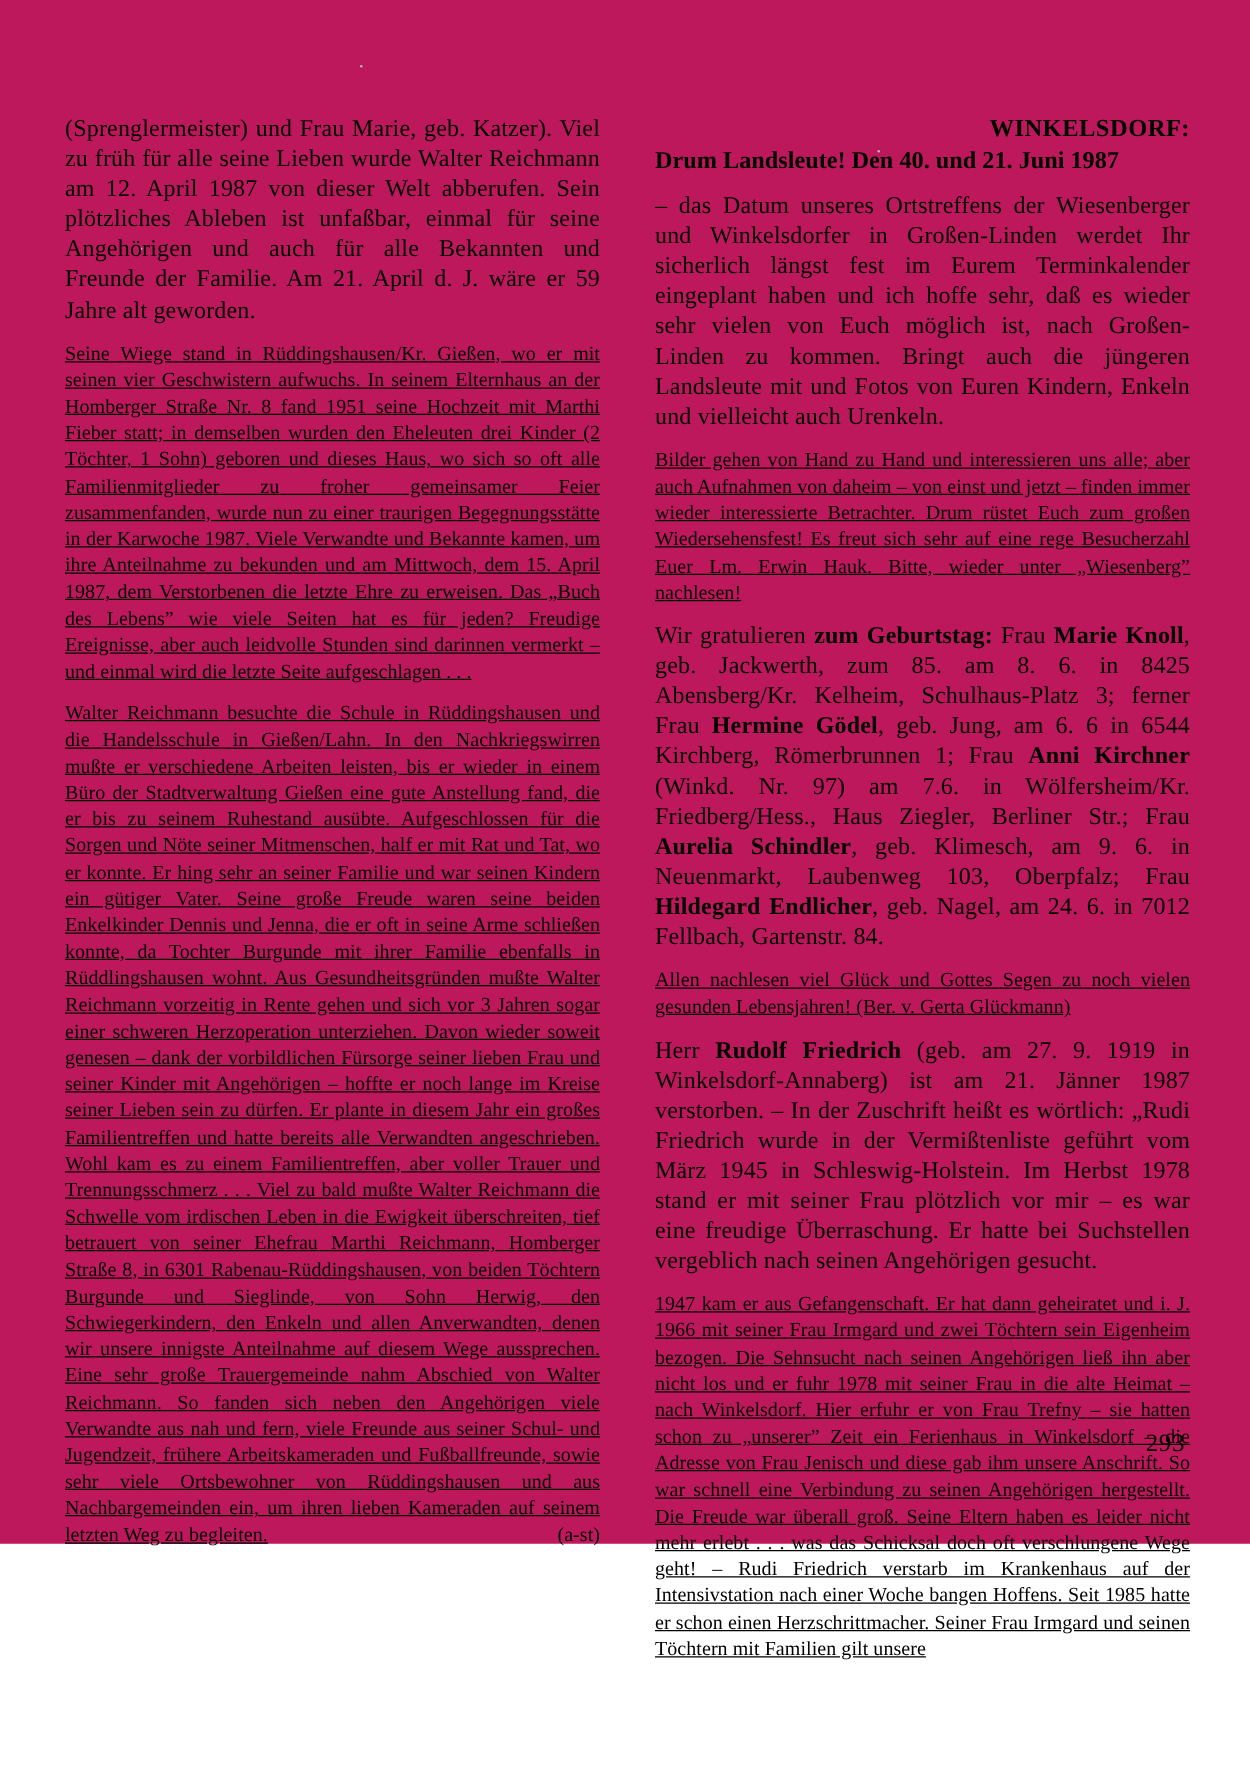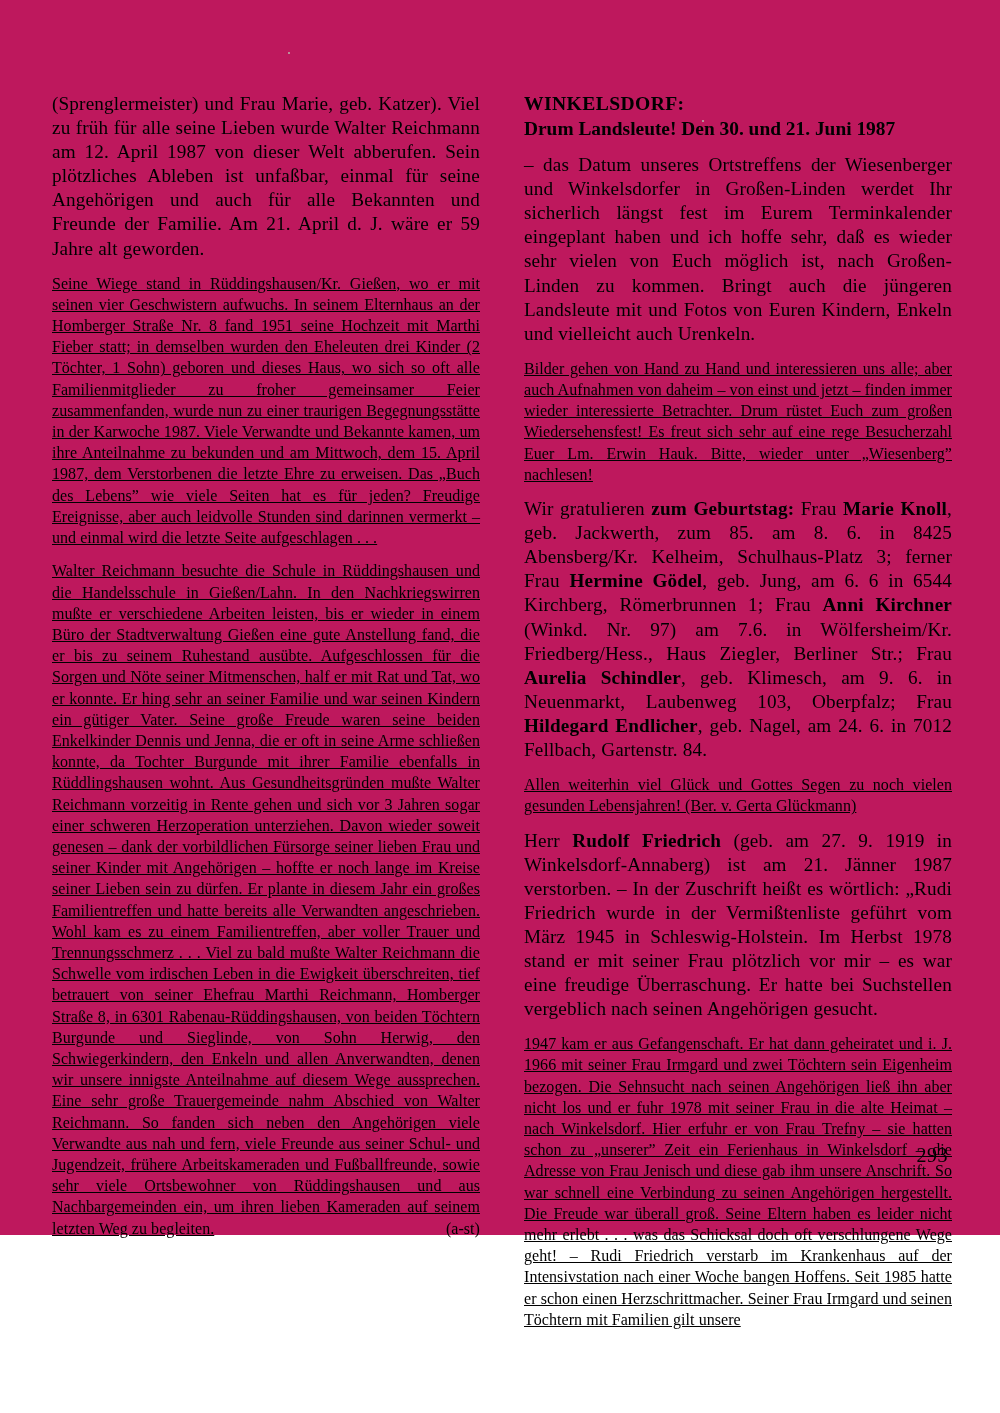--- a/index.html
+++ b/index.html
@@ -54,21 +54,21 @@
   }
   .t-lg + .t-sm, .t-sm + .t-lg, p + p {
     margin-top: 12px;
   }
   .heading {
     font-weight: bold;
     font-size: 19.6px;
     line-height: 24px;
     letter-spacing: 0.4px;
     margin: 0 0 1px 0;
-    text-align: left;
+    text-align: right;
   }
   .subheading {
     font-weight: bold;
     font-size: 19.4px;
     line-height: 24.1px;
     margin: 0;
     text-align: left;
   }
   b { font-weight: bold; }
   .right-sig {
@@ -103,25 +103,25 @@
       <p class="t-lg">(Sprenglermeister) und Frau Marie, geb. Katzer). Viel zu früh für alle seine Lieben wurde Walter Reichmann am 12. April 1987 von dieser Welt abberufen. Sein plötzliches Ableben ist unfaßbar, einmal für seine Angehörigen und auch für alle Bekannten und Freunde der Familie. Am 21. April d. J. wäre er 59 Jahre alt geworden.</p>
       <p class="t-sm">Seine Wiege stand in Rüddingshausen/Kr. Gießen, wo er mit seinen vier Geschwistern aufwuchs. In seinem Elternhaus an der Homberger Straße Nr. 8 fand 1951 seine Hochzeit mit Marthi Fieber statt; in demselben wurden den Eheleuten drei Kinder (2 Töchter, 1 Sohn) geboren und dieses Haus, wo sich so oft alle Familienmitglieder zu froher gemeinsamer Feier zusammenfanden, wurde nun zu einer traurigen Begegnungsstätte in der Karwoche 1987. Viele Verwandte und Bekannte kamen, um ihre Anteilnahme zu bekunden und am Mittwoch, dem 15. April 1987, dem Verstorbenen die letzte Ehre zu erweisen. Das „Buch des Lebens” wie viele Seiten hat es für jeden? Freudige Ereignisse, aber auch leidvolle Stunden sind darinnen vermerkt – und einmal wird die letzte Seite aufgeschlagen . . .</p>
       <p class="t-sm">
         <span>Walter Reichmann besuchte die Schule in Rüddingshausen und die Handelsschule in Gießen/Lahn. In den Nachkriegswirren mußte er verschiedene Arbeiten leisten, bis er wieder in einem Büro der Stadtverwaltung Gießen eine gute Anstellung fand, die er bis zu seinem Ruhestand ausübte. Aufgeschlossen für die Sorgen und Nöte seiner Mitmenschen, half er mit Rat und Tat, wo er konnte. Er hing sehr an seiner Familie und war seinen Kindern ein gütiger Vater. Seine große Freude waren seine beiden Enkelkinder Dennis und Jenna, die er oft in seine Arme schließen konnte, da Tochter Burgunde mit ihrer Familie ebenfalls in Rüddlingshausen wohnt. Aus Gesundheitsgründen mußte Walter Reichmann vorzeitig in Rente gehen und sich vor 3 Jahren sogar einer schweren Herzoperation unterziehen. Davon wieder soweit genesen – dank der vorbildlichen Fürsorge seiner lieben Frau und seiner Kinder mit Angehörigen – hoffte er noch lange im Kreise seiner Lieben sein zu dürfen. Er plante in diesem Jahr ein großes Familientreffen und hatte bereits alle Verwandten angeschrieben. Wohl kam es zu einem Familientreffen, aber voller Trauer und Trennungsschmerz . . . Viel zu bald mußte Walter Reichmann die Schwelle vom irdischen Leben in die Ewigkeit überschreiten, tief betrauert von seiner Ehefrau Marthi Reichmann, Homberger Straße 8, in 6301 Rabenau-Rüddingshausen, von beiden Töchtern Burgunde und Sieglinde, von Sohn Herwig, den Schwiegerkindern, den Enkeln und allen Anverwandten, denen wir unsere innigste Anteilnahme auf diesem Wege aussprechen. Eine sehr große Trauergemeinde nahm Abschied von Walter Reichmann. So fanden sich neben den Angehörigen viele Verwandte aus nah und fern, viele Freunde aus seiner Schul- und Jugendzeit, frühere Arbeitskameraden und Fußballfreunde, sowie sehr viele Ortsbewohner von Rüddingshausen und aus Nachbargemeinden ein, um ihren lieben Kameraden auf seinem letzten Weg zu begleiten.</span>
         <span class="right-sig">(a-st)</span>
       </p>
     </div>
 
     <div class="col">
       <p class="heading">WINKELSDORF:</p>
-      <p class="subheading"><b>Drum Landsleute!</b> Den <b>30. und 21. Juni 1987</b></p>
+      <p class="subheading"><b>Drum Landsleute!</b> Den <b>40. und 21. Juni 1987</b></p>
       <p class="t-lg">– das Datum unseres Ortstreffens der Wiesenberger und Winkelsdorfer in Großen-Linden werdet Ihr sicherlich längst fest im Eurem Terminkalender eingeplant haben und ich hoffe sehr, daß es wieder sehr vielen von Euch möglich ist, nach Großen-Linden zu kommen. Bringt auch die jüngeren Landsleute mit und Fotos von Euren Kindern, Enkeln und vielleicht auch Urenkeln.</p>
       <p class="t-sm">Bilder gehen von Hand zu Hand und interessieren uns alle; aber auch Aufnahmen von daheim – von einst und jetzt – finden immer wieder interessierte Betrachter. Drum rüstet Euch zum großen Wiedersehensfest! Es freut sich sehr auf eine rege Besucherzahl Euer Lm. Erwin Hauk. Bitte, wieder unter „Wiesenberg” nachlesen!</p>
       <p class="t-lg">Wir gratulieren <b>zum Geburtstag:</b> Frau <b>Marie Knoll</b>, geb. Jackwerth, zum 85. am 8. 6. in 8425 Abensberg/Kr. Kelheim, Schulhaus-Platz 3; ferner Frau <b>Hermine Gödel</b>, geb. Jung, am 6. 6 in 6544 Kirchberg, Römerbrunnen 1; Frau <b>Anni Kirchner</b> (Winkd. Nr. 97) am 7.6. in Wölfersheim/Kr. Friedberg/Hess., Haus Ziegler, Berliner Str.; Frau <b>Aurelia Schindler</b>, geb. Klimesch, am 9. 6. in Neuenmarkt, Laubenweg 103, Oberpfalz; Frau <b>Hildegard Endlicher</b>, geb. Nagel, am 24. 6. in 7012 Fellbach, Gartenstr. 84.</p>
-      <p class="t-sm">Allen weiterhin viel Glück und Gottes Segen zu noch vielen gesunden Lebensjahren! (Ber. v. Gerta Glückmann)</p>
+      <p class="t-sm">Allen nachlesen viel Glück und Gottes Segen zu noch vielen gesunden Lebensjahren! (Ber. v. Gerta Glückmann)</p>
       <p class="t-lg">Herr <b>Rudolf Friedrich</b> (geb. am 27. 9. 1919 in Winkelsdorf-Annaberg) ist am 21. Jänner 1987 verstorben. – In der Zuschrift heißt es wörtlich: „Rudi Friedrich wurde in der Vermißtenliste geführt vom März 1945 in Schleswig-Holstein. Im Herbst 1978 stand er mit seiner Frau plötzlich vor mir – es war eine freudige Überraschung. Er hatte bei Suchstellen vergeblich nach seinen Angehörigen gesucht.</p>
       <p class="t-sm">1947 kam er aus Gefangenschaft. Er hat dann geheiratet und i. J. 1966 mit seiner Frau Irmgard und zwei Töchtern sein Eigenheim bezogen. Die Sehnsucht nach seinen Angehörigen ließ ihn aber nicht los und er fuhr 1978 mit seiner Frau in die alte Heimat – nach Winkelsdorf. Hier erfuhr er von Frau Trefny – sie hatten schon zu „unserer” Zeit ein Ferienhaus in Winkelsdorf – die Adresse von Frau Jenisch und diese gab ihm unsere Anschrift. So war schnell eine Verbindung zu seinen Angehörigen hergestellt. Die Freude war überall groß. Seine Eltern haben es leider nicht mehr erlebt . . . was das Schicksal doch oft verschlungene Wege geht! – Rudi Friedrich verstarb im Krankenhaus auf der Intensivstation nach einer Woche bangen Hoffens. Seit 1985 hatte er schon einen Herzschrittmacher. Seiner Frau Irmgard und seinen Töchtern mit Familien gilt unsere</p>
     </div>
 
   </div>
 
   <div class="pagenum">293</div>
 </div>
 
 </body></html>

